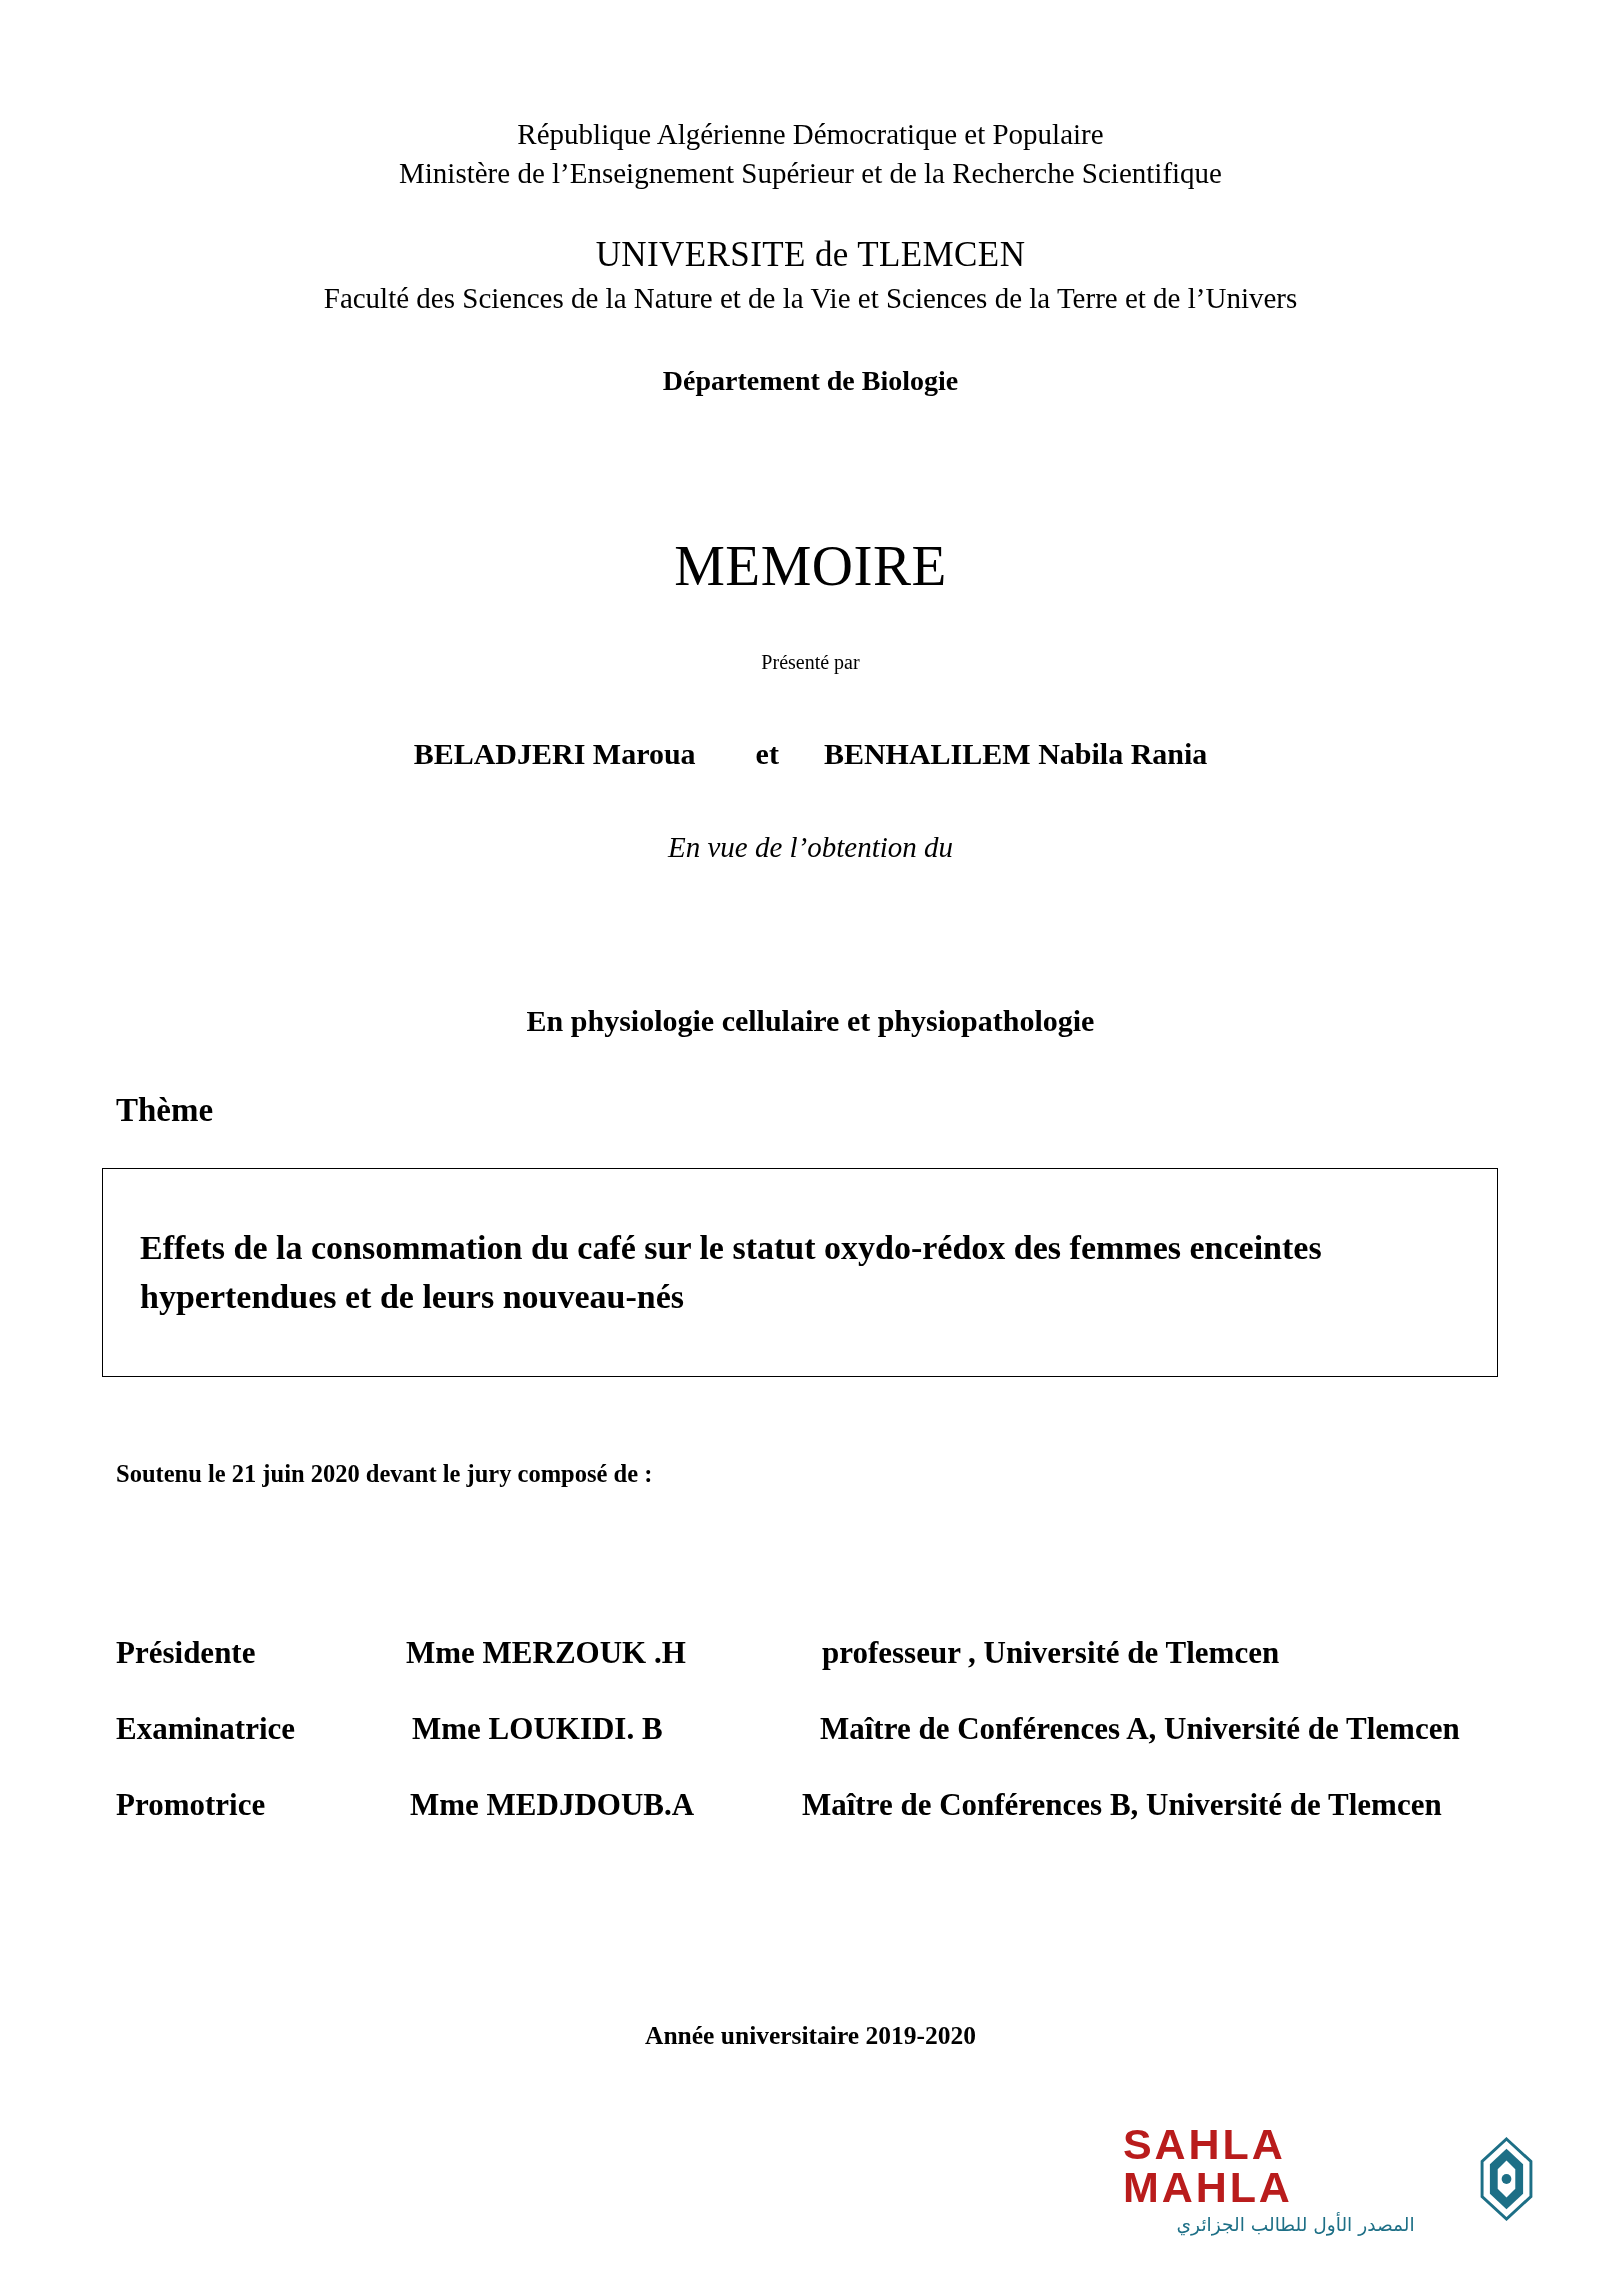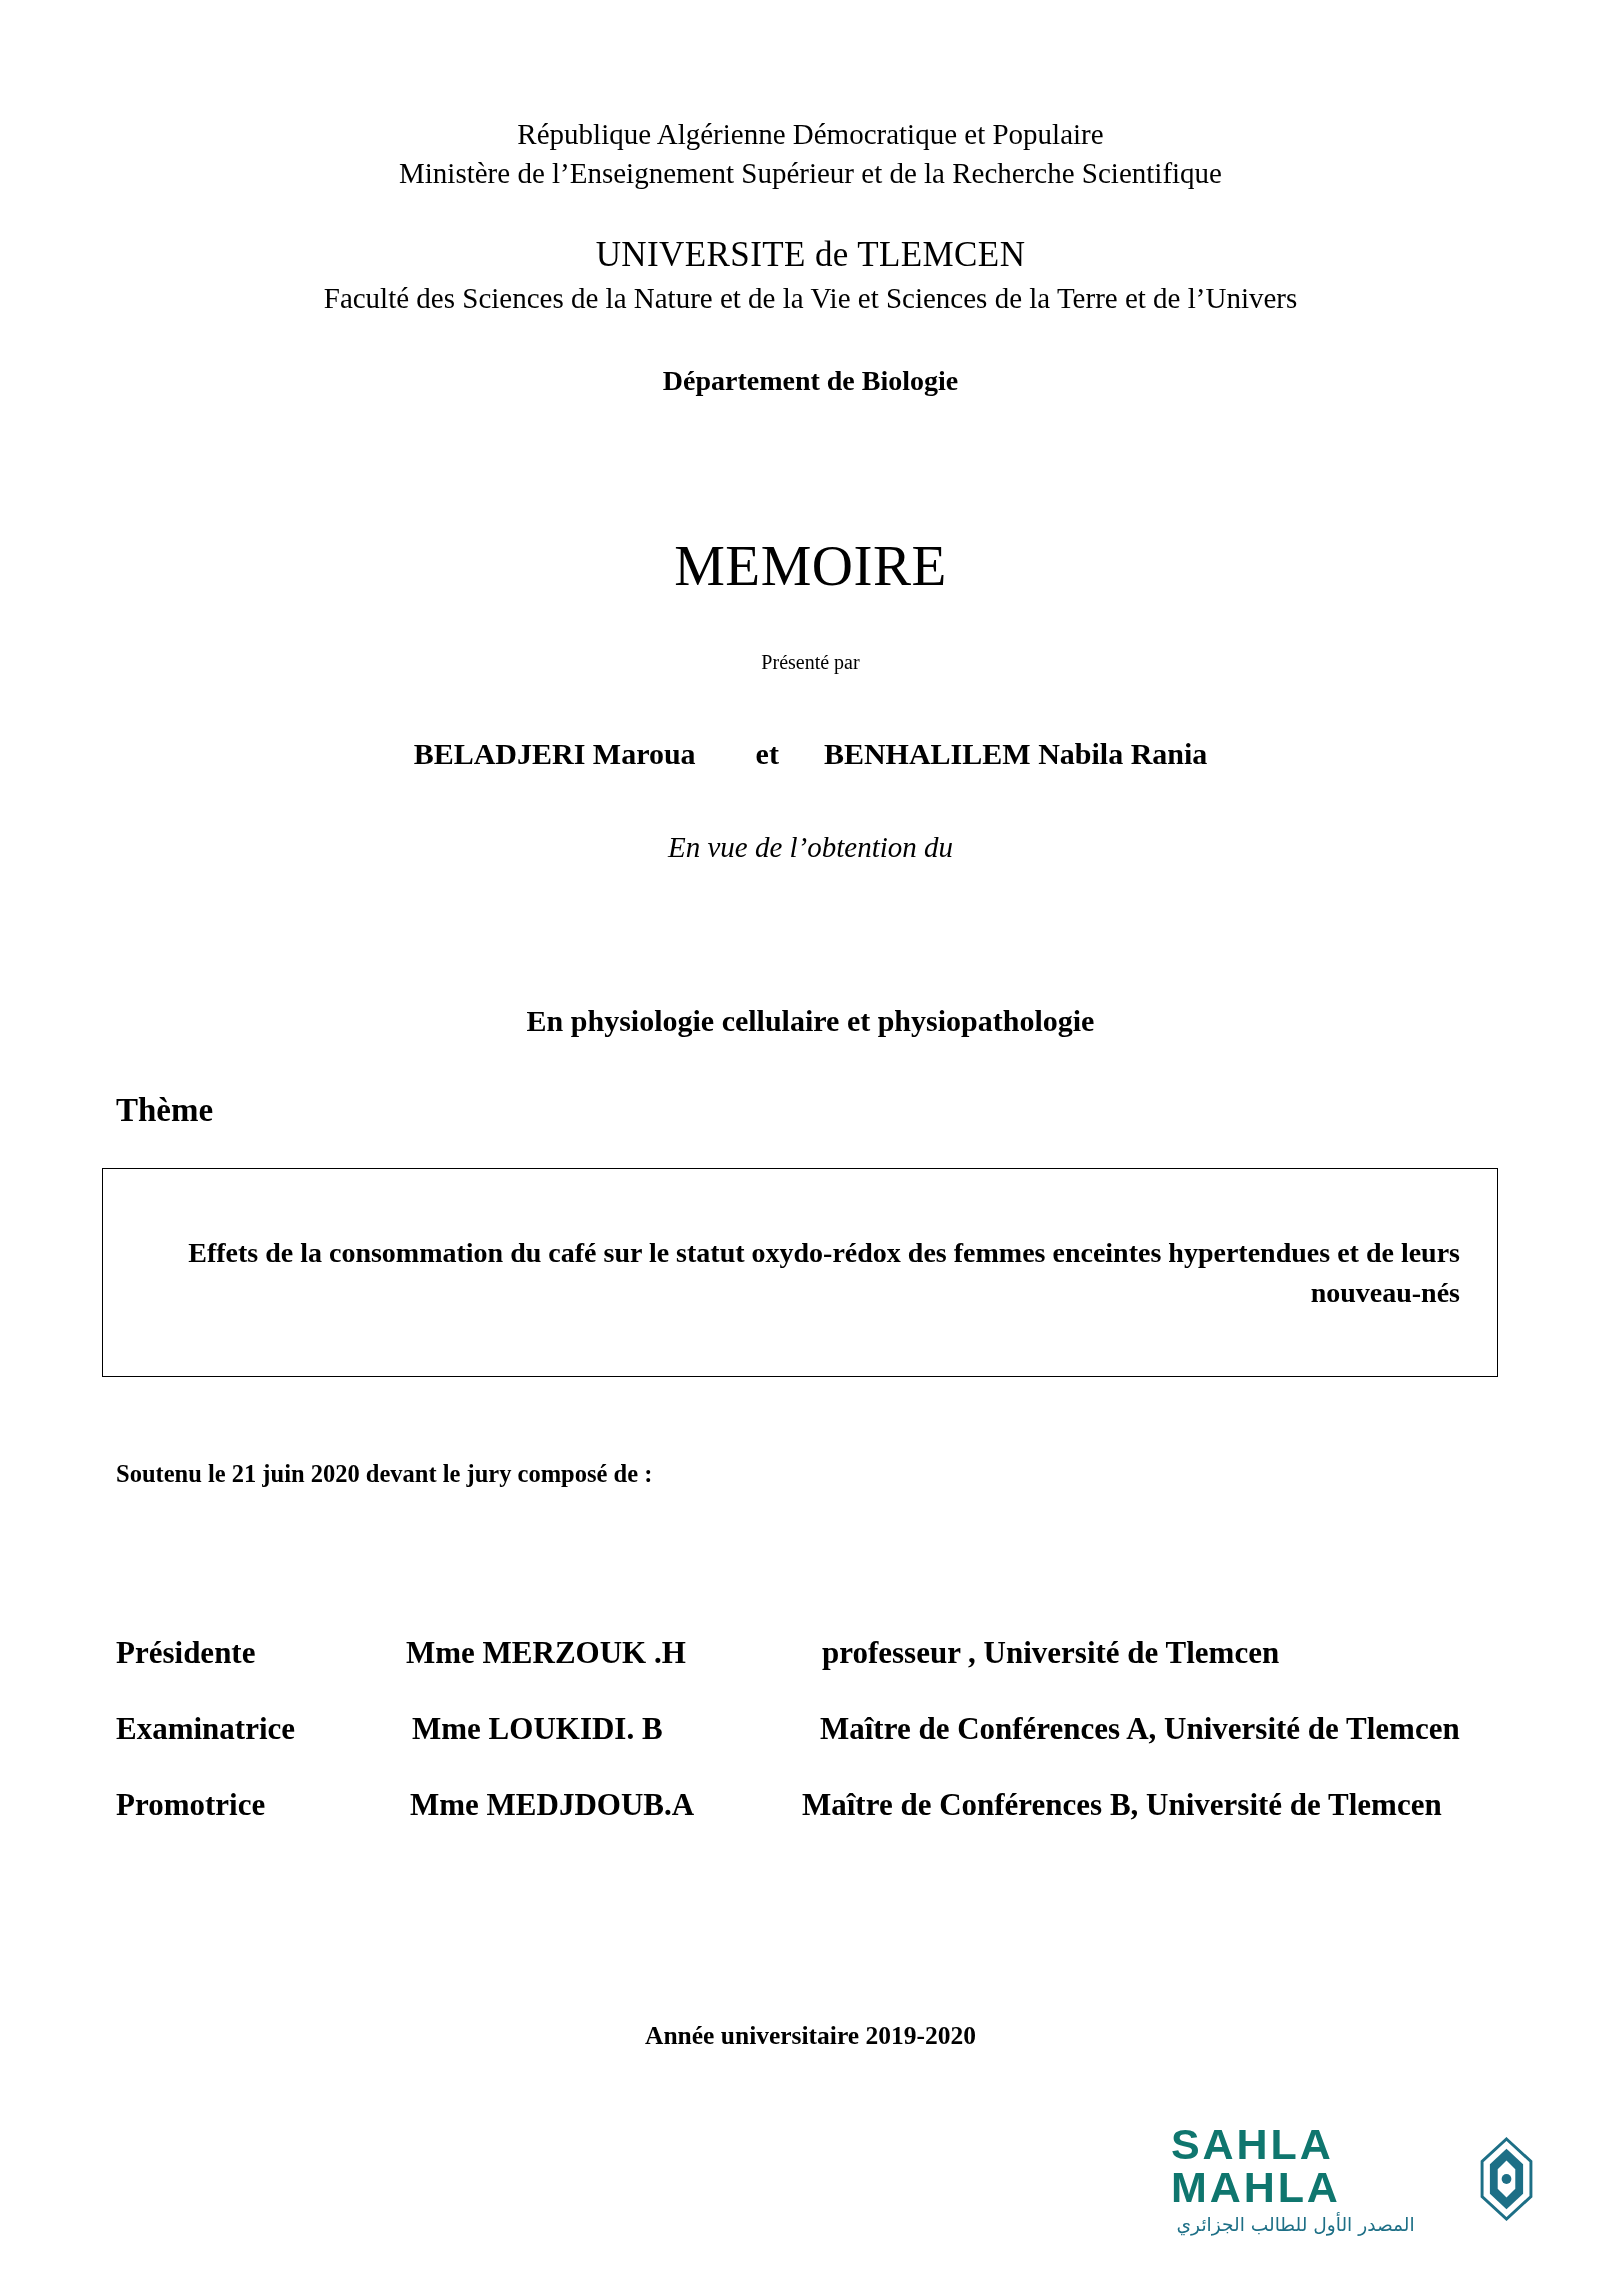--- a/index.html
+++ b/index.html
@@ -133,24 +133,24 @@
     top: 1168px;
     width: 1396px;
     height: 209px;
     border: 1.5px solid #000000;
     box-sizing: border-box;
     display: flex;
     align-items: center;
     justify-content: center;
   }
   .theme-title {
-    font-size: 28px;
+    font-size: 34px;
     font-weight: bold;
     line-height: 1.42;
-    text-align: right;
+    text-align: left;
     padding: 0 37px;
   }
 
   
   .soutenu {
     position: absolute;
     left: 116px;
     top: 1460px;
     font-size: 24.5px;
     font-weight: bold;
@@ -220,22 +220,21 @@
     display: flex;
     flex-direction: column;
     align-items: center;
     line-height: 1;
   }
   .logo-wordmark {
     font-family: "Liberation Sans", "DejaVu Sans", sans-serif;
     font-size: 43px;
     font-weight: bold;
     letter-spacing: 2.9px;
-    color: #0f766e;
-    margin-left: 48px;
+    color: #b91c1c;
   }
   .logo-arabic {
     font-family: "DejaVu Sans", sans-serif;
     font-size: 18.6px;
     color: #1d6f86;
     margin-top: 6.9px;
     letter-spacing: 1px;
     direction: rtl;
   }
   .logo-mark {

